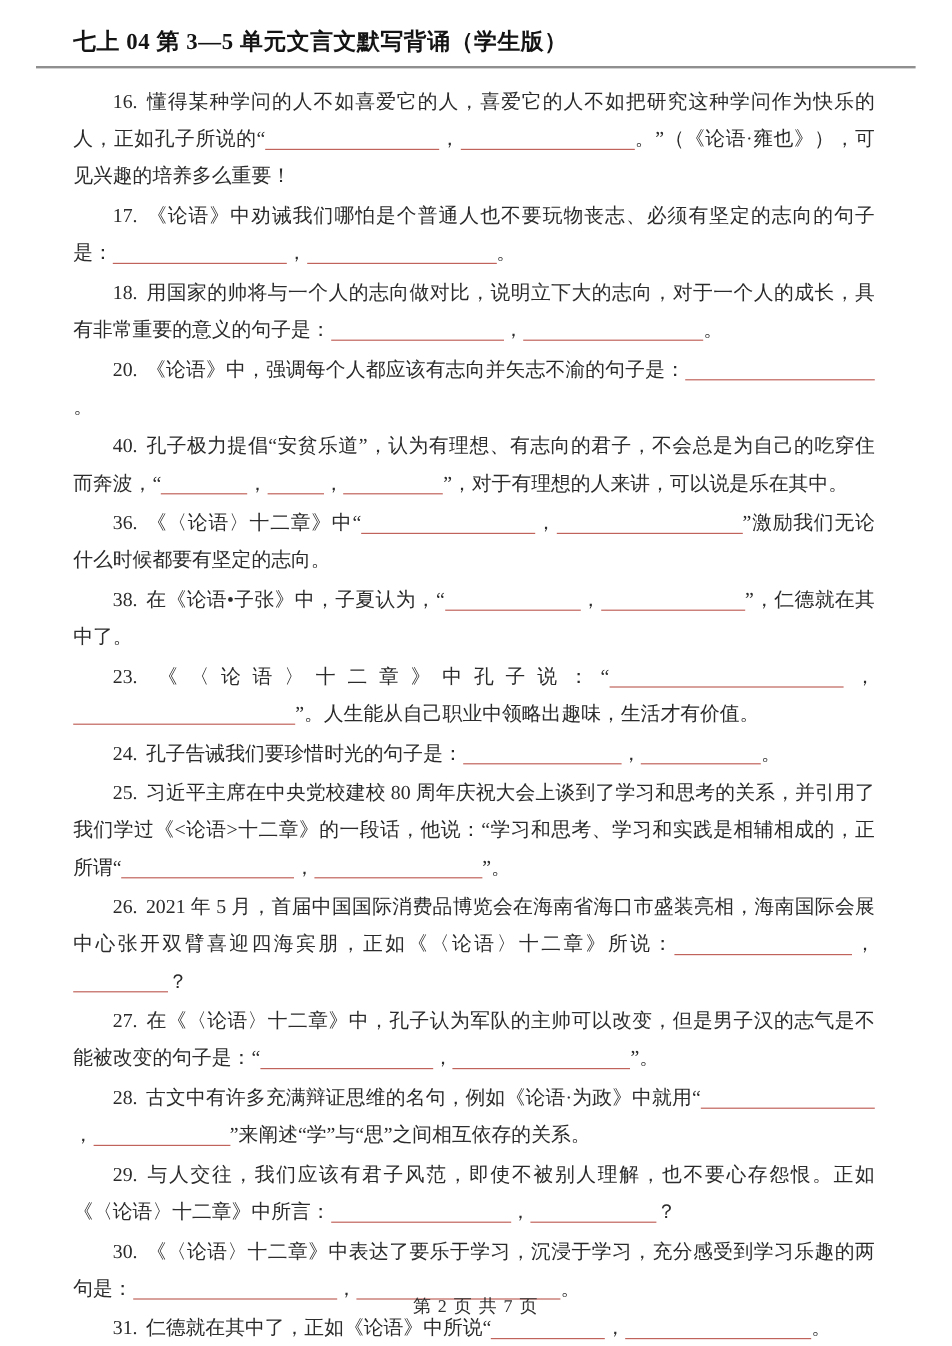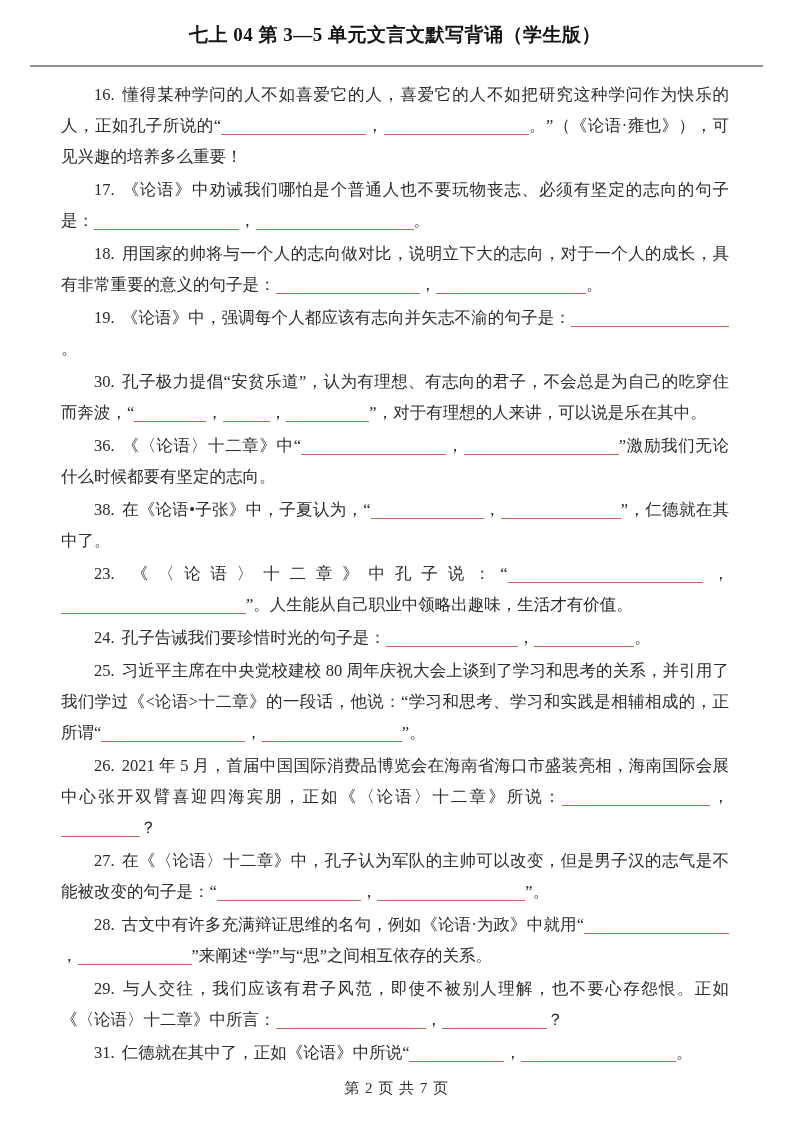--- a/index.html
+++ b/index.html
@@ -6,22 +6,22 @@
     --text:#2b2b2b; --title:#141414; --rule:#8f8f8f; --blank:#c0645b;
   }
   html,body{margin:0;padding:0;background:#ffffff;}
   .page{
     width:793px;height:1122px;box-sizing:border-box;position:relative;
     background:#fff;color:var(--text);
     font-family:"Liberation Serif","DejaVu Serif",serif;
     padding:16px 64px 0 61px;overflow:hidden;
   }
   .title{
-    text-align:center;font-weight:bold;font-size:19px;color:var(--title);
-    margin:6px 0 17px;letter-spacing:.5px;white-space:nowrap;
+    font-weight:bold;font-size:19px;color:var(--title);
+    margin:6px 0 7px;letter-spacing:.5px;white-space:nowrap;
   }
   .rule{height:2px;background:var(--rule);margin:2px -34px 12px -31px;}
   .question{
     font-size:16.5px;line-height:31px;text-align:justify;text-indent:2em;
     margin:0 0 2px;color:var(--text);word-break:break-all;
   }
   .qnum{margin-right:7px;}
   .blank{
     display:inline-block;height:1.05em;vertical-align:text-bottom;
     border-bottom:1.5px solid var(--blank);
@@ -34,27 +34,28 @@
 </head>
 <body>
 
 <div class="page">
   <div class="title">七上 04 第 3—5 单元文言文默写背诵（学生版）</div>
   <div class="rule"></div>
   <div id="questions">
       <p class="question"><span class="qnum">16.</span><span>懂得某种学问的人不如喜爱它的人，喜爱它的人不如把研究这种学问作为快乐的人，正如孔子所说的“</span><span class="blank" style="width: 145px;"></span><span>，</span><span class="blank" style="width: 145px;"></span><span>。”（《论语·雍也》），可见兴趣的培养多么重要！</span></p>
       <p class="question"><span class="qnum">17.</span><span>《论语》中劝诫我们哪怕是个普通人也不要玩物丧志、必须有坚定的志向的句子是：</span><span class="blank" style="width: 145px;"></span><span>，</span><span class="blank" style="width: 158px;"></span><span>。</span></p>
       <p class="question"><span class="qnum">18.</span><span>用国家的帅将与一个人的志向做对比，说明立下大的志向，对于一个人的成长，具有非常重要的意义的句子是：</span><span class="blank" style="width: 144px;"></span><span>，</span><span class="blank" style="width: 150px;"></span><span>。</span></p>
-      <p class="question"><span class="qnum">19.</span><span>《论语》中，强调每个人都应该有志向并矢志不渝的句子是：</span><span class="blank" style="width: 158px;"></span><span>。</span></p>
-      <p class="question"><span class="qnum">30.</span><span>孔子极力提倡“安贫乐道”，认为有理想、有志向的君子，不会总是为自己的吃穿住而奔波，“</span><span class="blank" style="width: 72px;"></span><span>，</span><span class="blank" style="width: 47px;"></span><span>，</span><span class="blank" style="width: 83px;"></span><span>”，对于有理想的人来讲，可以说是乐在其中。</span></p>
+      <p class="question"><span class="qnum">20.</span><span>《论语》中，强调每个人都应该有志向并矢志不渝的句子是：</span><span class="blank" style="width: 158px;"></span><span>。</span></p>
+      <p class="question"><span class="qnum">40.</span><span>孔子极力提倡“安贫乐道”，认为有理想、有志向的君子，不会总是为自己的吃穿住而奔波，“</span><span class="blank" style="width: 72px;"></span><span>，</span><span class="blank" style="width: 47px;"></span><span>，</span><span class="blank" style="width: 83px;"></span><span>”，对于有理想的人来讲，可以说是乐在其中。</span></p>
       <p class="question"><span class="qnum">36.</span><span>《〈论语〉十二章》中“</span><span class="blank" style="width: 145px;"></span><span>，</span><span class="blank" style="width: 155px;"></span><span>”激励我们无论什么时候都要有坚定的志向。</span></p>
       <p class="question"><span class="qnum">38.</span><span>在《论语•子张》中，子夏认为，“</span><span class="blank" style="width: 113px;"></span><span>，</span><span class="blank" style="width: 120px;"></span><span>”，仁德就在其中了。</span></p>
       <p class="question"><span class="qnum">23.</span><span>《〈论语〉十二章》中孔子说：“</span><span class="blank" style="width: 195px;"></span><span>，</span><span class="blank" style="width: 185px;"></span><span>”。人生能从自己职业中领略出趣味，生活才有价值。</span></p>
       <p class="question"><span class="qnum">24.</span><span>孔子告诫我们要珍惜时光的句子是：</span><span class="blank" style="width: 132px;"></span><span>，</span><span class="blank" style="width: 100px;"></span><span>。</span></p>
       <p class="question"><span class="qnum">25.</span><span>习近平主席在中央党校建校 80 周年庆祝大会上谈到了学习和思考的关系，并引用了我们学过《&lt;论语&gt;十二章》的一段话，他说：“学习和思考、学习和实践是相辅相成的，正所谓“</span><span class="blank" style="width: 144px;"></span><span>，</span><span class="blank" style="width: 140px;"></span><span>”。</span></p>
       <p class="question"><span class="qnum">26.</span><span>2021 年 5 月，首届中国国际消费品博览会在海南省海口市盛装亮相，海南国际会展中心张开双臂喜迎四海宾朋，正如《〈论语〉十二章》所说：</span><span class="blank" style="width: 148px;"></span><span>，</span><span class="blank" style="width: 79px;"></span><span>？</span></p>
       <p class="question"><span class="qnum">27.</span><span>在《〈论语〉十二章》中，孔子认为军队的主帅可以改变，但是男子汉的志气是不能被改变的句子是：“</span><span class="blank" style="width: 144px;"></span><span>，</span><span class="blank" style="width: 148px;"></span><span>”。</span></p>
       <p class="question"><span class="qnum">28.</span><span>古文中有许多充满辩证思维的名句，例如《论语·为政》中就用“</span><span class="blank" style="width: 145px;"></span><span>，</span><span class="blank" style="width: 114px;"></span><span>”来阐述“学”与“思”之间相互依存的关系。</span></p>
       <p class="question"><span class="qnum">29.</span><span>与人交往，我们应该有君子风范，即使不被别人理解，也不要心存怨恨。正如《〈论语〉十二章》中所言：</span><span class="blank" style="width: 150px;"></span><span>，</span><span class="blank" style="width: 105px;"></span><span>？</span></p>
+      <p class="question"><span class="qnum">30.</span><span>《〈论语〉十二章》中表达了要乐于学习，沉浸于学习，充分感受到学习乐趣的两句是：</span><span class="blank" style="width: 170px;"></span><span>，</span><span class="blank" style="width: 170px;"></span><span>。</span></p>
       <p class="question"><span class="qnum">31.</span><span>仁德就在其中了，正如《论语》中所说“</span><span class="blank" style="width: 95px;"></span><span>，</span><span class="blank" style="width: 155px;"></span><span>。</span></p>
     </div>
   <div class="footer">第 2 页 共 7 页</div>
 </div>
 
 </body></html>

